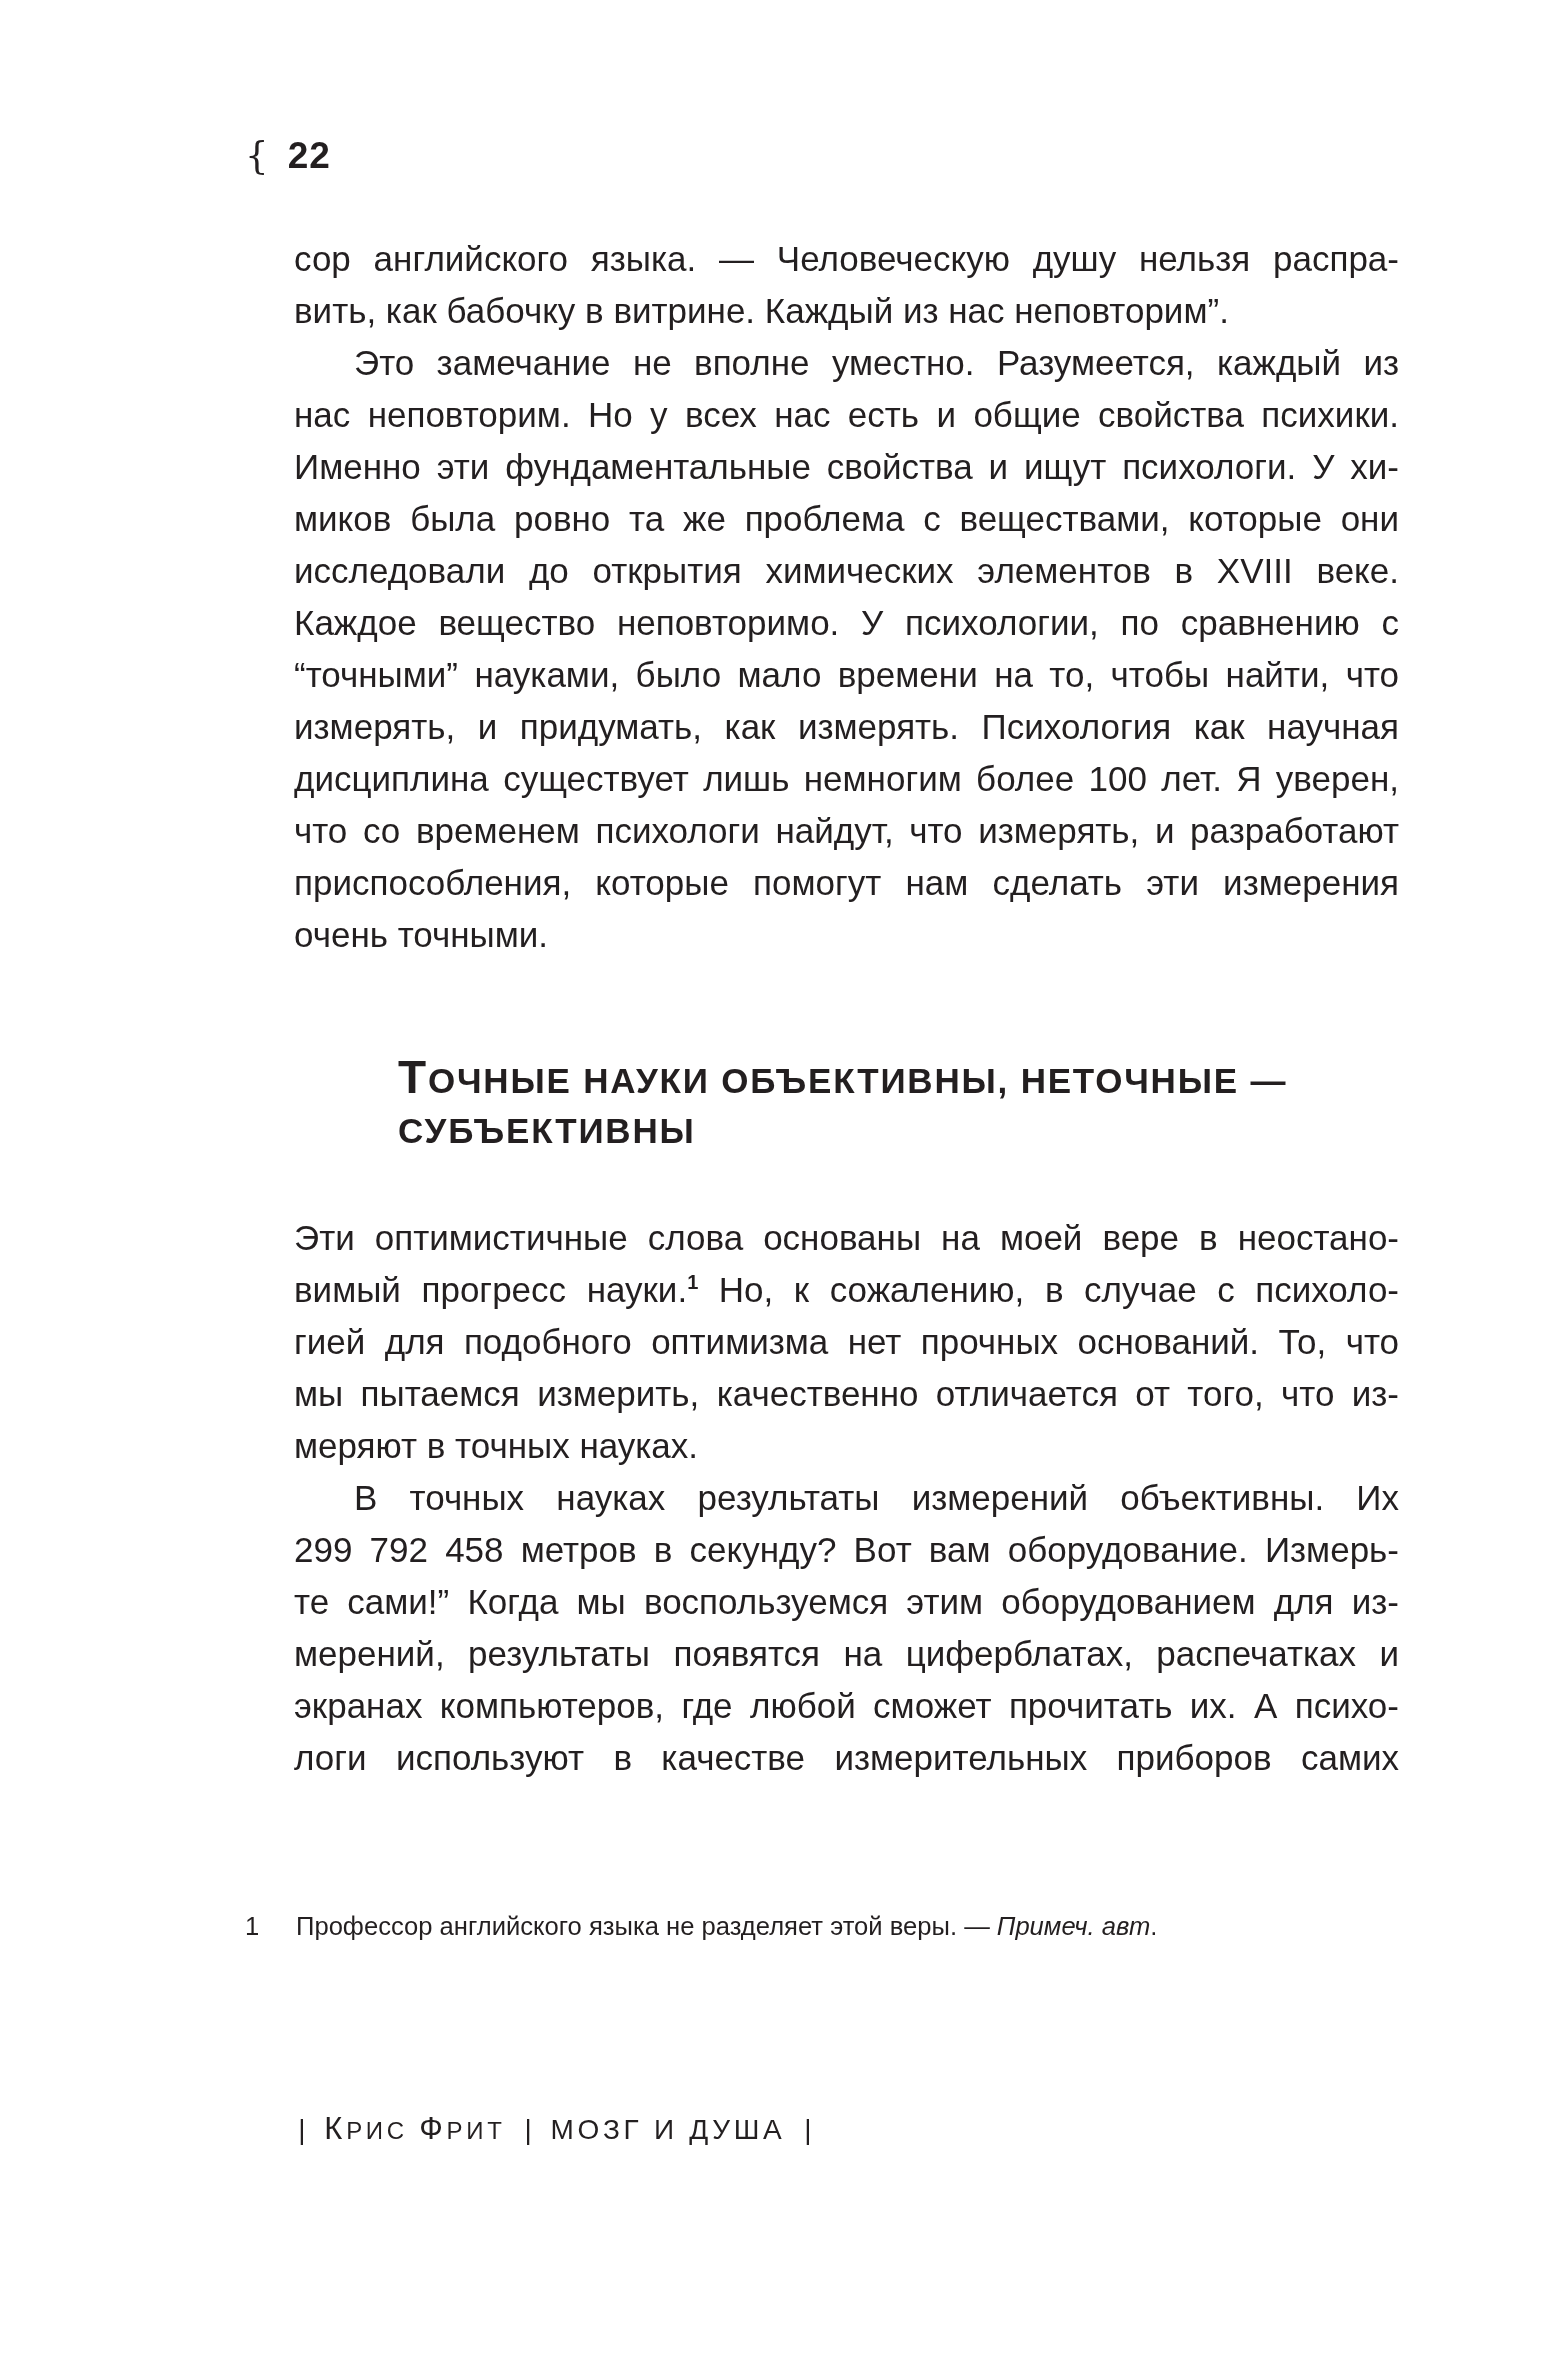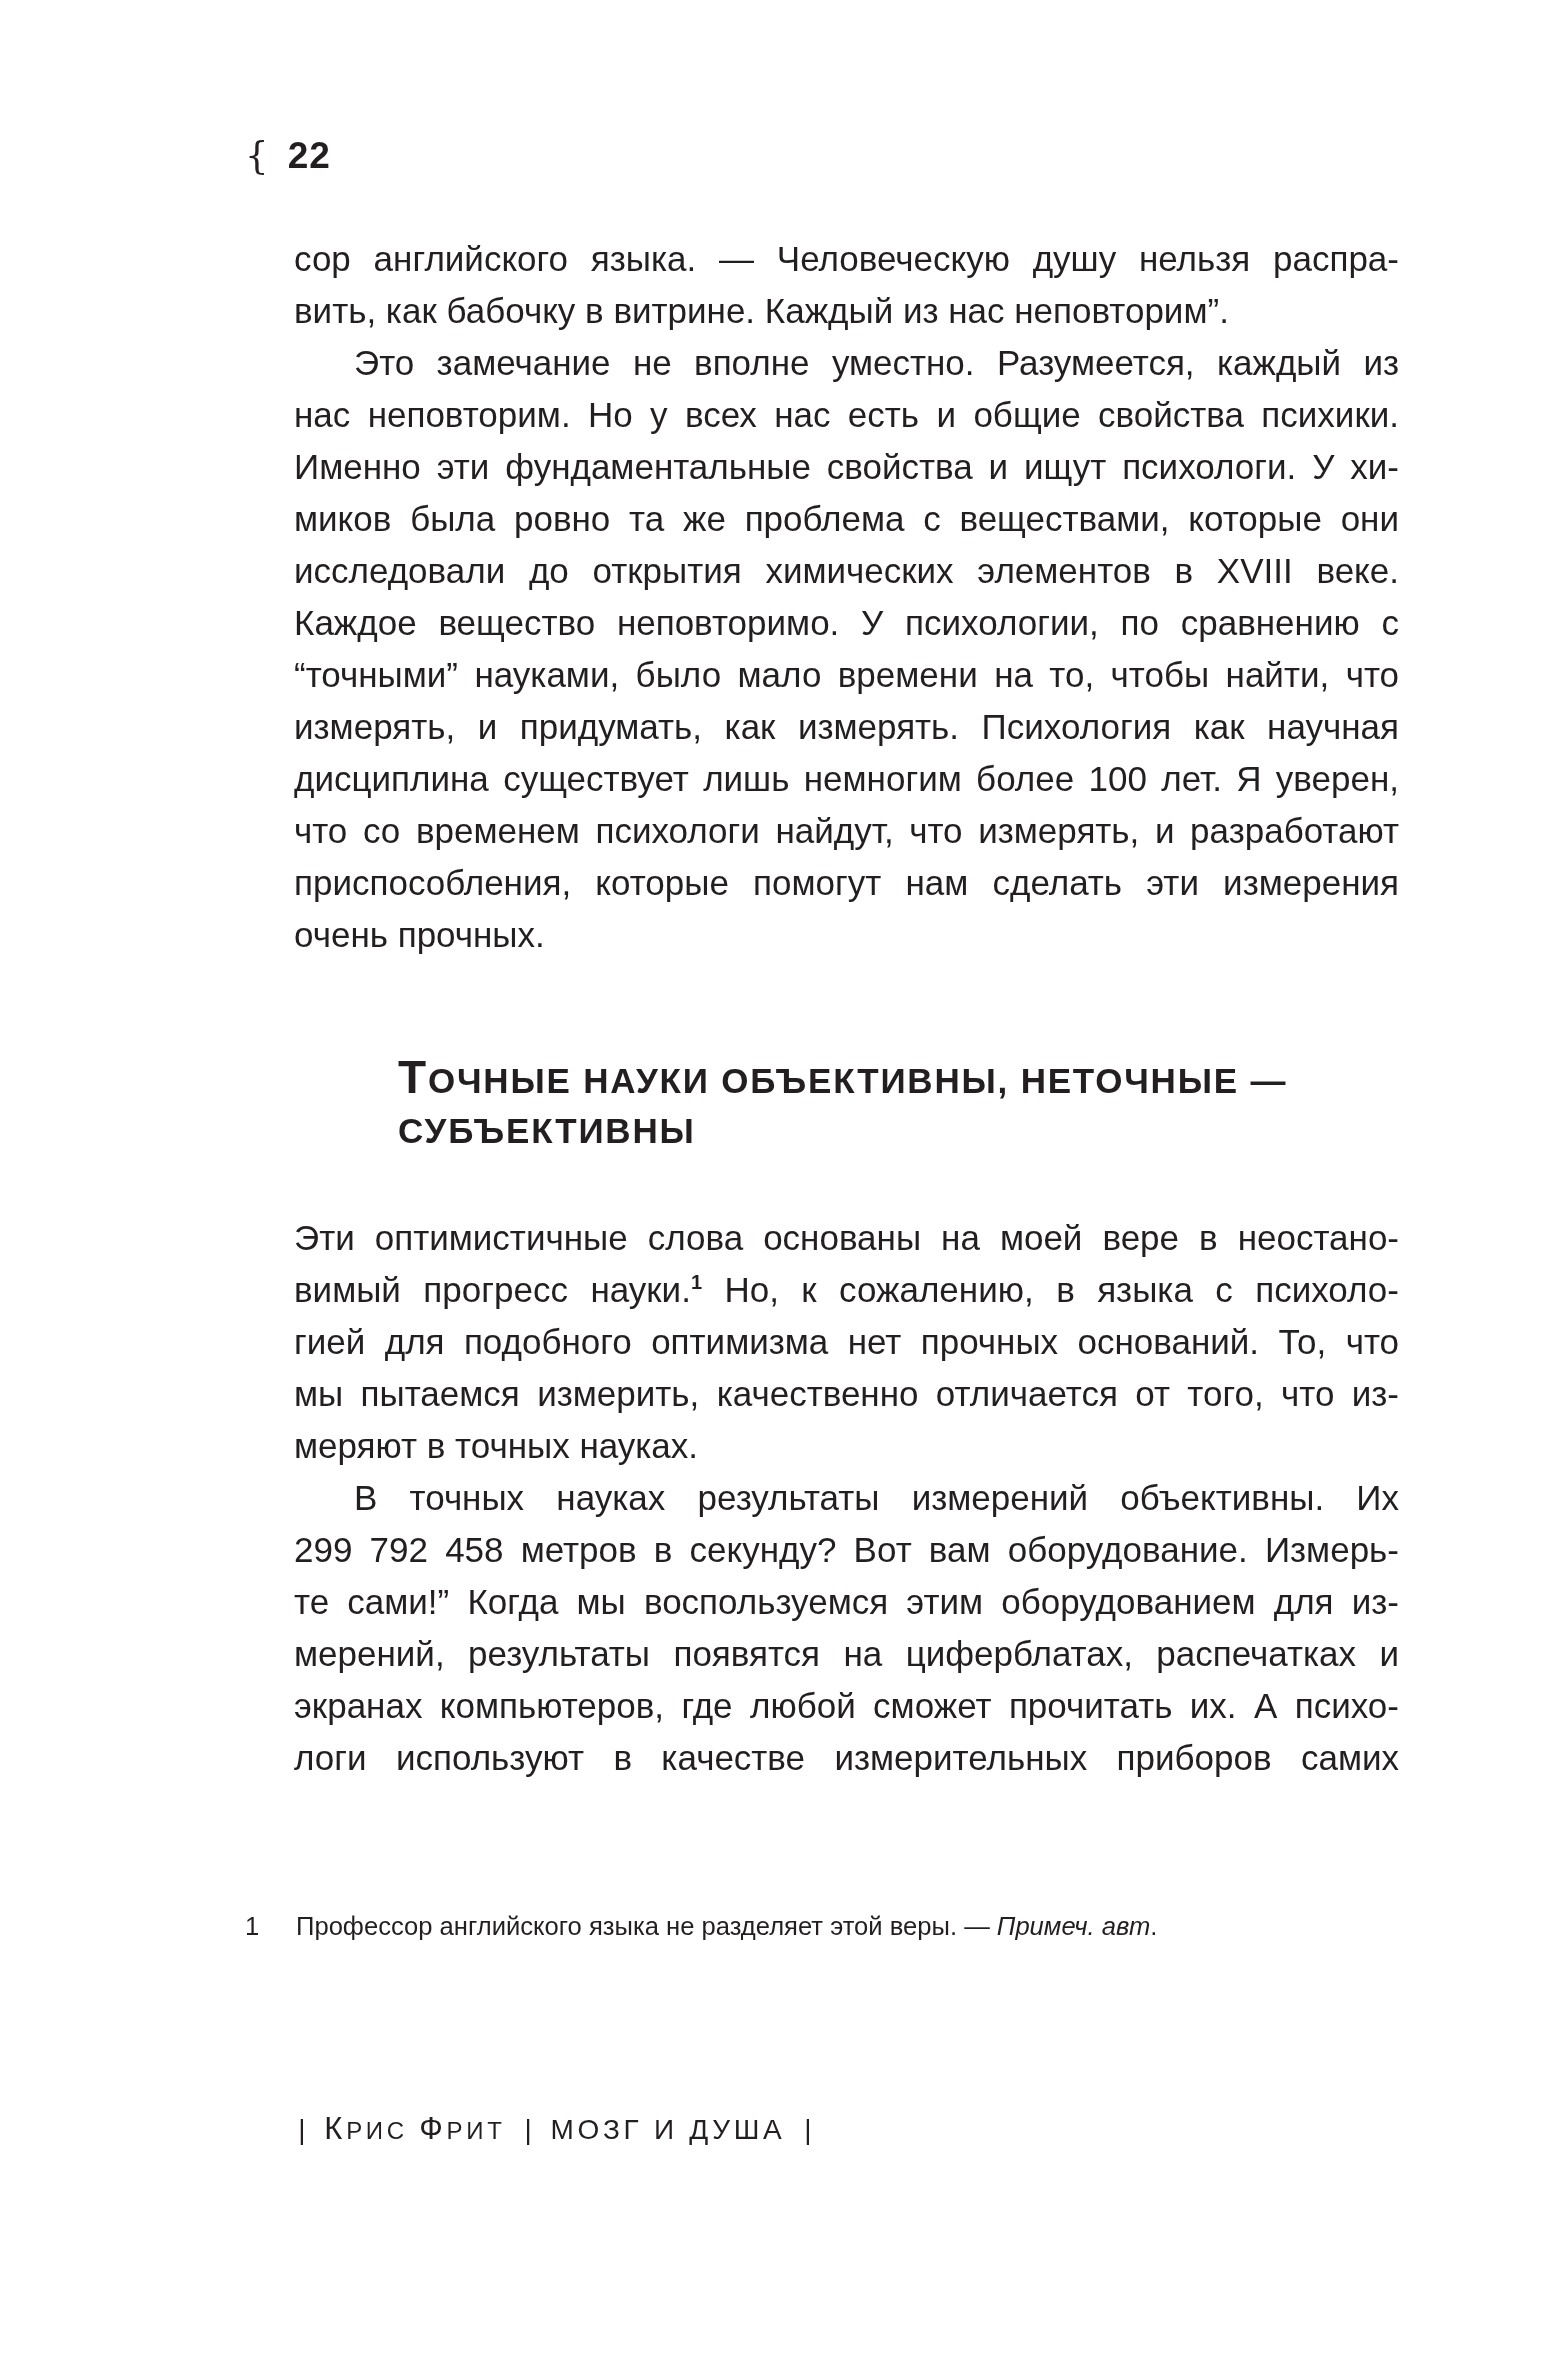--- a/index.html
+++ b/index.html
@@ -123,31 +123,31 @@
   <span class="line">нас неповторим. Но у всех нас есть и общие свойства психики.</span>
   <span class="line">Именно эти фундаментальные свойства и ищут психологи. У хи-</span>
   <span class="line">миков была ровно та же проблема с веществами, которые они</span>
   <span class="line">исследовали до открытия химических элементов в XVIII веке.</span>
   <span class="line">Каждое вещество неповторимо. У психологии, по сравнению с</span>
   <span class="line">“точными” науками, было мало времени на то, чтобы найти, что</span>
   <span class="line">измерять, и придумать, как измерять. Психология как научная</span>
   <span class="line">дисциплина существует лишь немногим более 100 лет. Я уверен,</span>
   <span class="line">что со временем психологи найдут, что измерять, и разработают</span>
   <span class="line">приспособления, которые помогут нам сделать эти измерения</span>
-  <span class="line last">очень прочных.</span>
+  <span class="line last">очень точными.</span>
 </div>
 
 <div class="heading">
   <span class="line"><span class="sc-big">Т</span><span class="sc-small" id="heading-rest">ОЧНЫЕ НАУКИ ОБЪЕКТИВНЫ, НЕТОЧНЫЕ —</span></span>
   <span class="line"><span class="sc-small" id="heading-line2">СУБЪЕКТИВНЫ</span></span>
 </div>
 
 <div class="text-block" id="block2">
   <span class="line">Эти оптимистичные слова основаны на моей вере в неостано-</span>
-  <span class="line"><span>вимый прогресс науки.</span><span class="sup">1</span><span> Но, к сожалению, в языка с психоло-</span></span>
+  <span class="line"><span>вимый прогресс науки.</span><span class="sup">1</span><span> Но, к сожалению, в случае с психоло-</span></span>
   <span class="line">гией для подобного оптимизма нет прочных оснований. То, что</span>
   <span class="line">мы пытаемся измерить, качественно отличается от того, что из-</span>
   <span class="line last">меряют в точных науках.</span>
   <span class="line indent">В точных науках результаты измерений объективны. Их</span>
   <span class="line">299 792 458 метров в секунду? Вот вам оборудование. Измерь-</span>
   <span class="line">те сами!” Когда мы воспользуемся этим оборудованием для из-</span>
   <span class="line">мерений, результаты появятся на циферблатах, распечатках и</span>
   <span class="line">экранах компьютеров, где любой сможет прочитать их. А психо-</span>
   <span class="line">логи используют в качестве измерительных приборов самих</span>
 </div>

